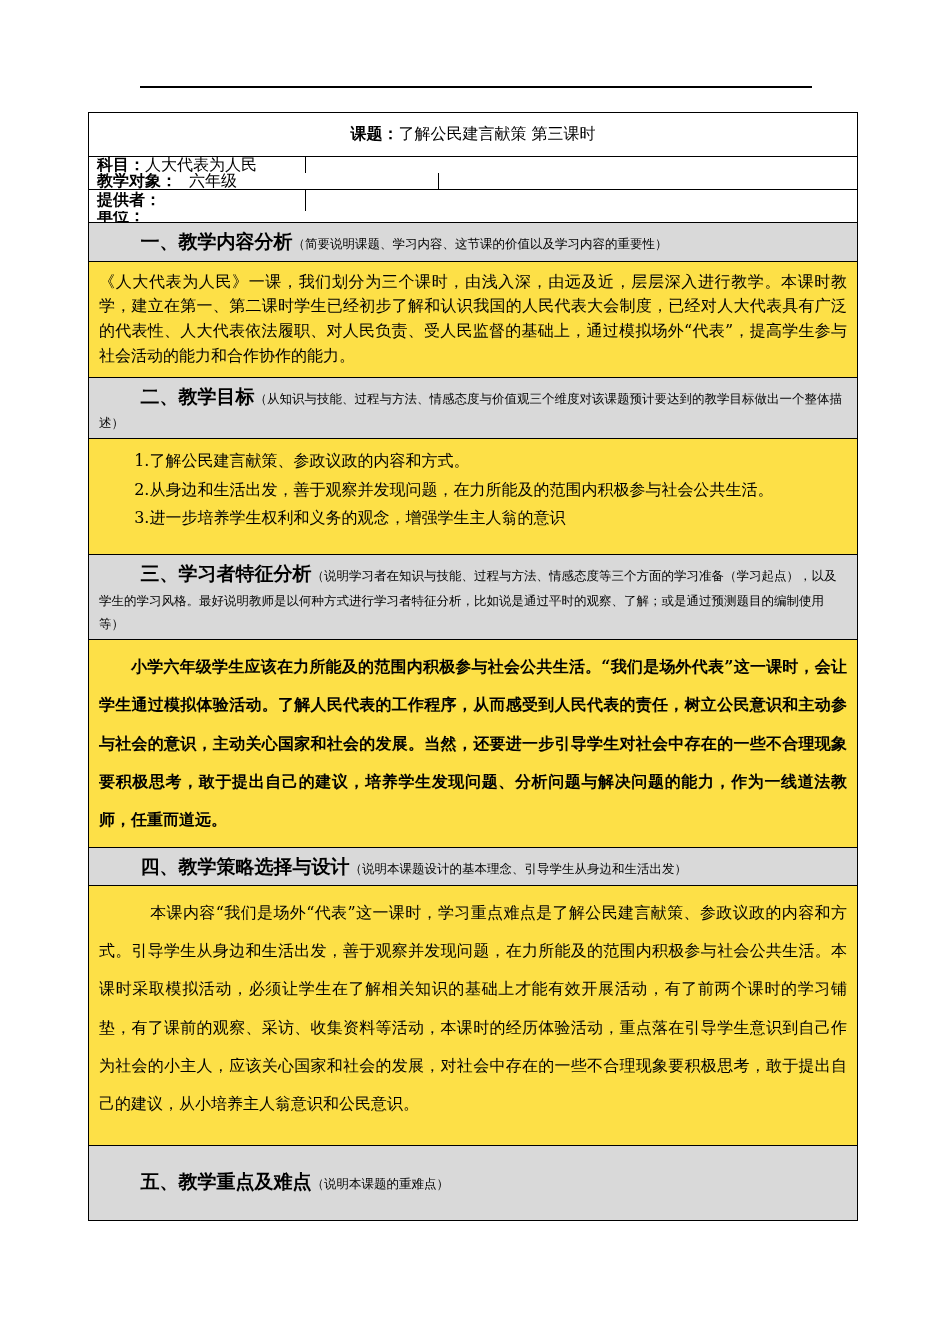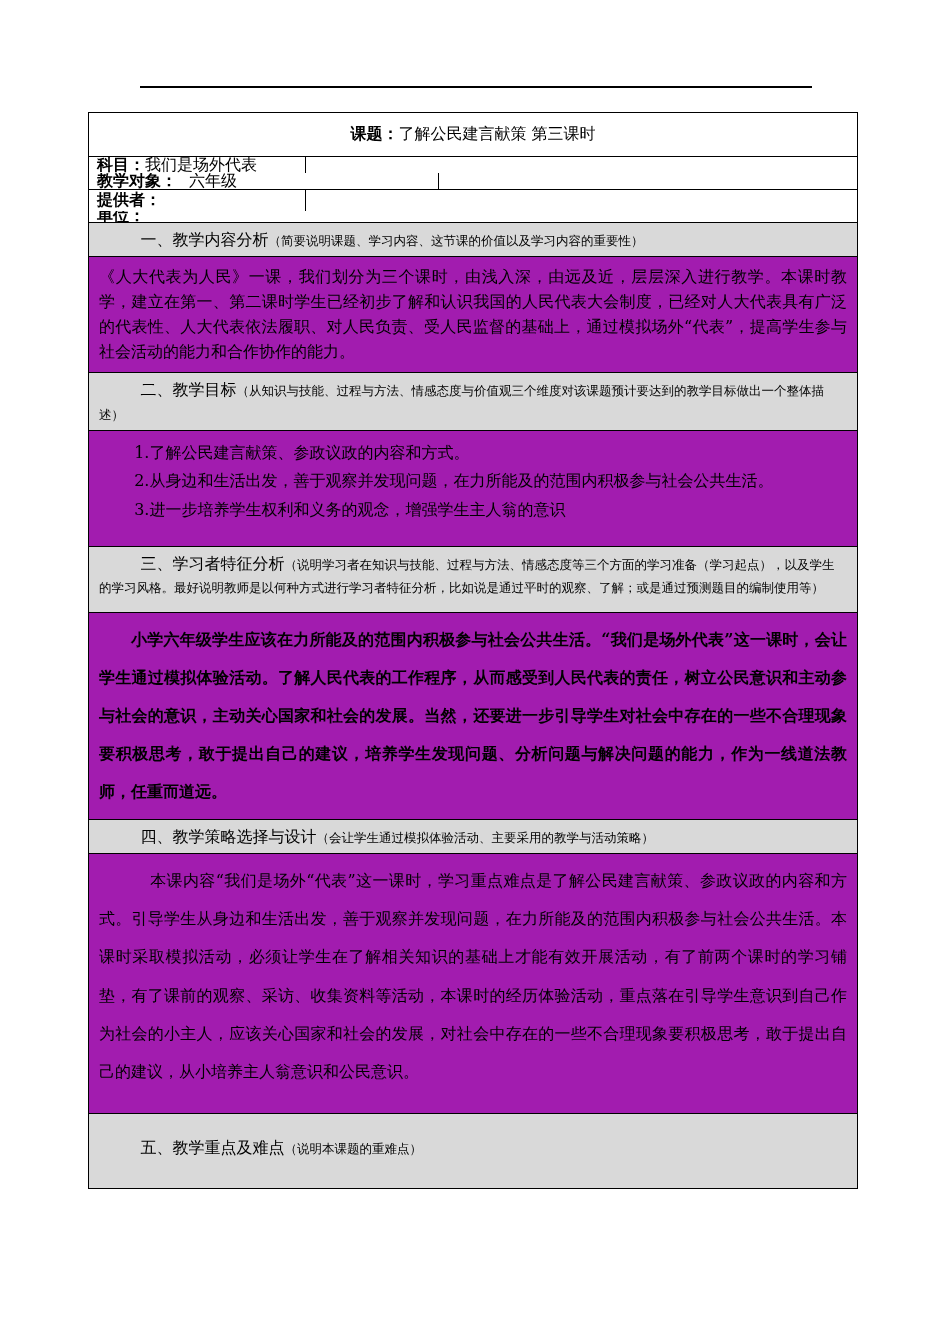--- a/index.html
+++ b/index.html
@@ -41,24 +41,24 @@
   .c-unit{flex:1;}
   .bold{font-weight:bold;}
   .val{font-weight:normal;}
   .sec-header{
     background:#d9d9d9;
     padding:5px 10px;
     line-height:1.45;
     box-sizing:border-box;
   }
   .sec-header p{margin:0;text-indent:2.6em;text-align:left;}
-  .sec-heading{font-weight:normal;font-size:16px;}
+  .sec-heading{font-weight:bold;font-size:19px;}
   .sec-note{font-weight:normal;font-size:12.5px;}
   .sec-body{
-    background:#a21caf;
+    background:#fde047;
     padding:8px 10px;
     box-sizing:border-box;
   }
   .sec-body p{margin:0;}
   .body-tight{line-height:1.55;min-height:108px;text-align:justify;}
   .body-goals{min-height:116px;line-height:1.78;}
   .body-goals p{text-indent:2.2em;text-align:justify;}
   .body-wide{line-height:2.38;text-align:justify;}
   .indent-2{text-indent:2em;}
   .indent-3{text-indent:3.2em;}
@@ -80,21 +80,21 @@
   <div class="doc-table">
 
     <div class="row title-row">
       <span class="bold">课题：</span>
       <span class="val">了解公民建言献策 第三课时</span>
     </div>
 
     <div class="row meta-row">
       <div class="meta-cell c-subject">
         <span class="bold">科目：</span>
-        <span class="val">我们是场外代表</span>
+        <span class="val">人大代表为人民</span>
       </div>
       <div class="meta-cell c-audience">
         <span class="bold">教学对象：</span>
         <span class="val" style="margin-left:12px;">六年级</span>
       </div>
       <div class="meta-cell c-period">
         <span class="bold">课时：</span>
         <span class="val">1 课时</span>
       </div>
     </div>
@@ -128,21 +128,21 @@
 
     <div class="row sec-header h-sec3">
       <p><span class="sec-heading">三、学习者特征分析</span><span class="sec-note">（说明学习者在知识与技能、过程与方法、情感态度等三个方面的学习准备（学习起点），以及学生的学习风格。最好说明教师是以何种方式进行学习者特征分析，比如说是通过平时的观察、了解；或是通过预测题目的编制使用等）</span></p>
     </div>
 
     <div class="row sec-body body-wide b-sec3">
       <p class="indent-2">小学六年级学生应该在力所能及的范围内积极参与社会公共生活。“我们是场外代表”这一课时，会让学生通过模拟体验活动。了解人民代表的工作程序，从而感受到人民代表的责任，树立公民意识和主动参与社会的意识，主动关心国家和社会的发展。当然，还要进一步引导学生对社会中存在的一些不合理现象要积极思考，敢于提出自己的建议，培养学生发现问题、分析问题与解决问题的能力，作为一线道法教师，任重而道远。</p>
     </div>
 
     <div class="row sec-header h-sec4">
-      <p><span class="sec-heading">四、教学策略选择与设计</span><span class="sec-note">（会让学生通过模拟体验活动、主要采用的教学与活动策略）</span></p>
+      <p><span class="sec-heading">四、教学策略选择与设计</span><span class="sec-note">（说明本课题设计的基本理念、引导学生从身边和生活出发）</span></p>
     </div>
 
     <div class="row sec-body body-wide b-sec4">
       <p class="indent-3">本课内容“我们是场外“代表”这一课时，学习重点难点是了解公民建言献策、参政议政的内容和方式。引导学生从身边和生活出发，善于观察并发现问题，在力所能及的范围内积极参与社会公共生活。本课时采取模拟活动，必须让学生在了解相关知识的基础上才能有效开展活动，有了前两个课时的学习铺垫，有了课前的观察、采访、收集资料等活动，本课时的经历体验活动，重点落在引导学生意识到自己作为社会的小主人，应该关心国家和社会的发展，对社会中存在的一些不合理现象要积极思考，敢于提出自己的建议，从小培养主人翁意识和公民意识。</p>
     </div>
 
     <div class="row sec-header h-sec5">
       <p><span class="sec-heading">五、教学重点及难点</span><span class="sec-note">（说明本课题的重难点）</span></p>
     </div>
 

